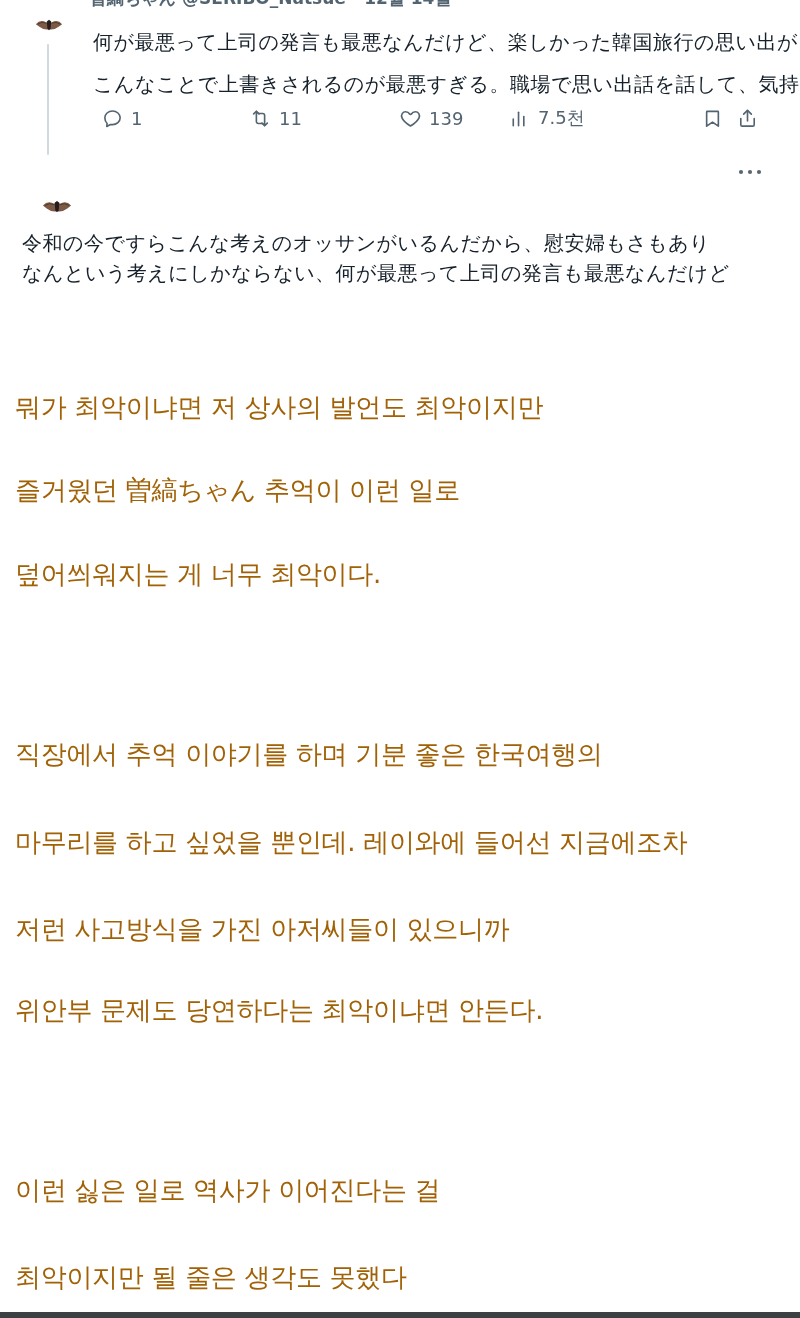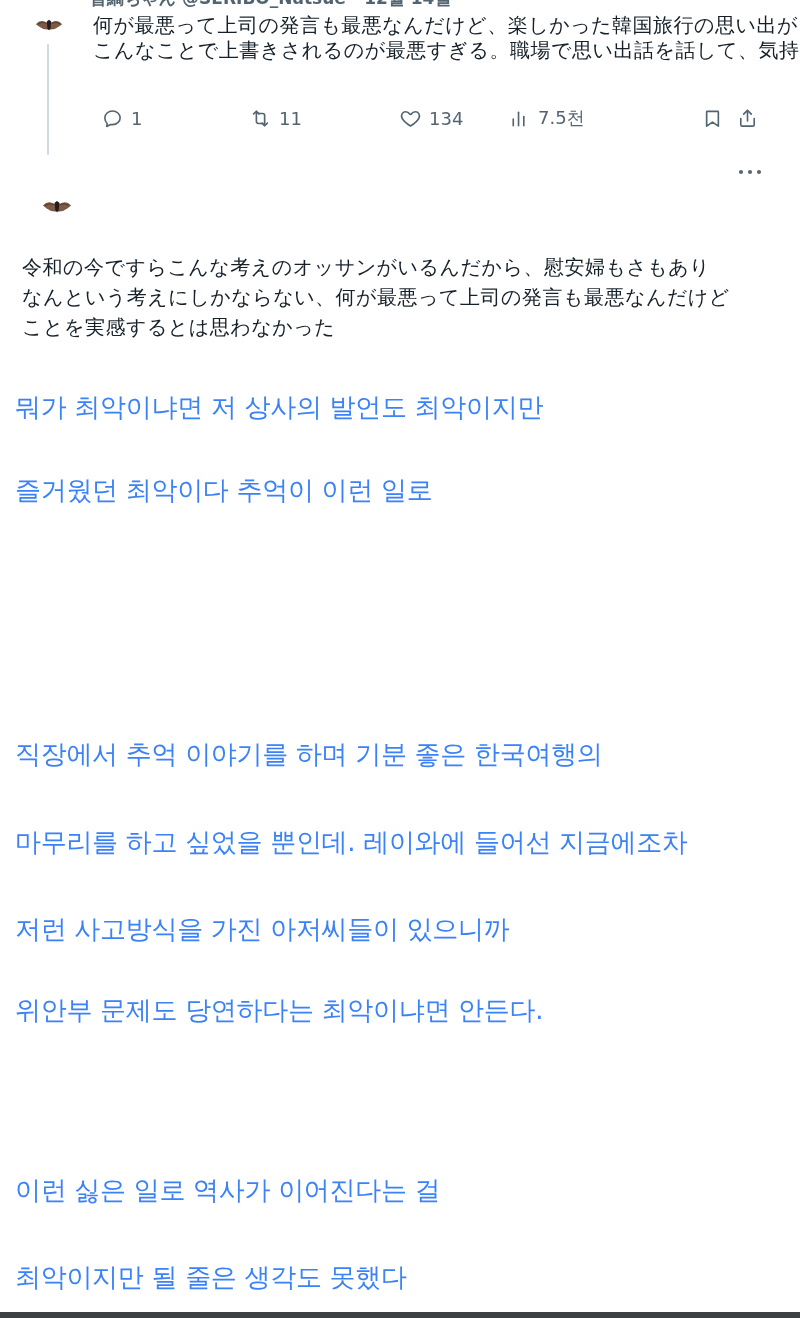--- a/index.html
+++ b/index.html
@@ -22,43 +22,43 @@
   .av1{left:35px;top:15px;width:28px;height:20px;}
   .av2{left:42px;top:199px;width:30px;height:15px;}
   .thread-line{
     position:absolute;left:47px;top:44px;width:2px;height:111px;
     background:#cfd9de;border-radius:1px;
   }
   .t1-text{
     position:absolute;left:93px;top:13px;width:695px;
     font-size:20px;line-height:25px;color:#16202a;letter-spacing:0.5px;
   }
-  .t1-text div{white-space:nowrap;}
+  .t1-text div{white-space:nowrap;margin-top:17px;}
 
   
   .stat{
     position:absolute;top:105px;height:26px;display:flex;align-items:center;
     gap:7px;color:#536471;font-size:18px;
   }
   .sicon{width:23px;height:23px;display:block;}
   .sicon path{fill:none;stroke:#536471;stroke-width:1.7;stroke-linecap:round;stroke-linejoin:round;}
   .more-icon{position:absolute;left:737px;top:168px;width:28px;height:8px;}
   .more-icon circle{fill:#5b6770;}
 
   
   .t2-text{
     position:absolute;left:22px;top:228px;width:765px;
-    font-size:20px;line-height:30px;color:#16202a;letter-spacing:0.5px;margin-top:24px;
+    font-size:20px;line-height:30px;color:#16202a;letter-spacing:0.5px;
   }
   .t2-text div{white-space:nowrap;}
 
   
   .ko-line{
     position:absolute;left:15px;white-space:nowrap;
-    font-size:26px;color:#3b82f6;font-weight:500;letter-spacing:-0.3px;
+    font-size:26px;color:#a16207;font-weight:500;letter-spacing:-0.3px;
   }
 
   .bottom-bar{
     position:absolute;left:0;top:1312px;width:800px;height:6px;background:#3c4043;
   }
 </style>
 </head>
 <body>
 
 <div id="stage">
@@ -95,21 +95,21 @@
       <path d="M19.1 16.8l-2.8 2.8-2.8-2.8"></path>
       <path d="M16.3 19.3V8.8a2 2 0 0 0-2-2H9.5"></path>
     </svg>
     <span>11</span>
   </div>
 
   <div class="stat" style="left:399px">
     <svg class="sicon" viewBox="0 0 24 24">
       <path d="M12 19.8s-7.3-4.6-8.9-8.5C1.8 8 3.8 5 6.9 5c2 0 3.5 1.1 4.2 2.3.4.6 1.4.6 1.8 0C13.6 6.1 15.1 5 17.1 5c3.1 0 5.1 3 3.8 6.3-1.6 3.9-8.9 8.5-8.9 8.5z"></path>
     </svg>
-    <span>134</span>
+    <span>139</span>
   </div>
 
   <div class="stat" style="left:508px">
     <svg class="sicon" viewBox="0 0 24 24">
       <path d="M5.5 19.5v-7"></path>
       <path d="M11 19.5v-14"></path>
       <path d="M16.5 19.5v-9.5"></path>
     </svg>
     <span>7.5천</span>
   </div>
@@ -137,25 +137,25 @@
   <svg class="avatar av2" viewBox="0 0 32 16">
     <path d="M1 7 Q6 1 13 5 L16 3 L19 5 Q26 1 31 7 L27 10 Q22 14 16 13 Q10 14 5 10 Z" fill="#7d5a45"></path>
     <path d="M3 7 Q8 3.5 13 6" stroke="#4c372c" stroke-width="1" fill="none"></path>
     <path d="M19 6 Q24 3.5 29 7" stroke="#4c372c" stroke-width="1" fill="none"></path>
     <path d="M13.5 4 L16 2 L18.5 4 L17.8 12 L16 14 L14.2 12 Z" fill="#241c1e"></path>
   </svg>
 
   <div class="t2-text">
     <div>令和の今ですらこんな考えのオッサンがいるんだから、慰安婦もさもあり</div>
     <div>なんという考えにしかならない、何が最悪って上司の発言も最悪なんだけど</div>
-    <div>ことを実感するとは思わなかった</div>
   </div>
 
   <div class="ko-line" style="top:390px">뭐가 최악이냐면 저 상사의 발언도 최악이지만</div>
-  <div class="ko-line" style="top:473px">즐거웠던 최악이다 추억이 이런 일로</div>
+  <div class="ko-line" style="top:473px">즐거웠던 曽縞ちゃん 추억이 이런 일로</div>
+  <div class="ko-line" style="top:557px">덮어씌워지는 게 너무 최악이다.</div>
   <div class="ko-line" style="top:737px">직장에서 추억 이야기를 하며 기분 좋은 한국여행의</div>
   <div class="ko-line" style="top:825px">마무리를 하고 싶었을 뿐인데.  레이와에 들어선 지금에조차</div>
   <div class="ko-line" style="top:912px">저런 사고방식을 가진 아저씨들이 있으니까</div>
   <div class="ko-line" style="top:993px">위안부 문제도 당연하다는 최악이냐면 안든다.</div>
   <div class="ko-line" style="top:1173px">이런 싫은 일로 역사가 이어진다는 걸</div>
   <div class="ko-line" style="top:1260px">최악이지만 될 줄은 생각도 못했다</div>
 
   <div class="bottom-bar"></div>
 
 </div>

